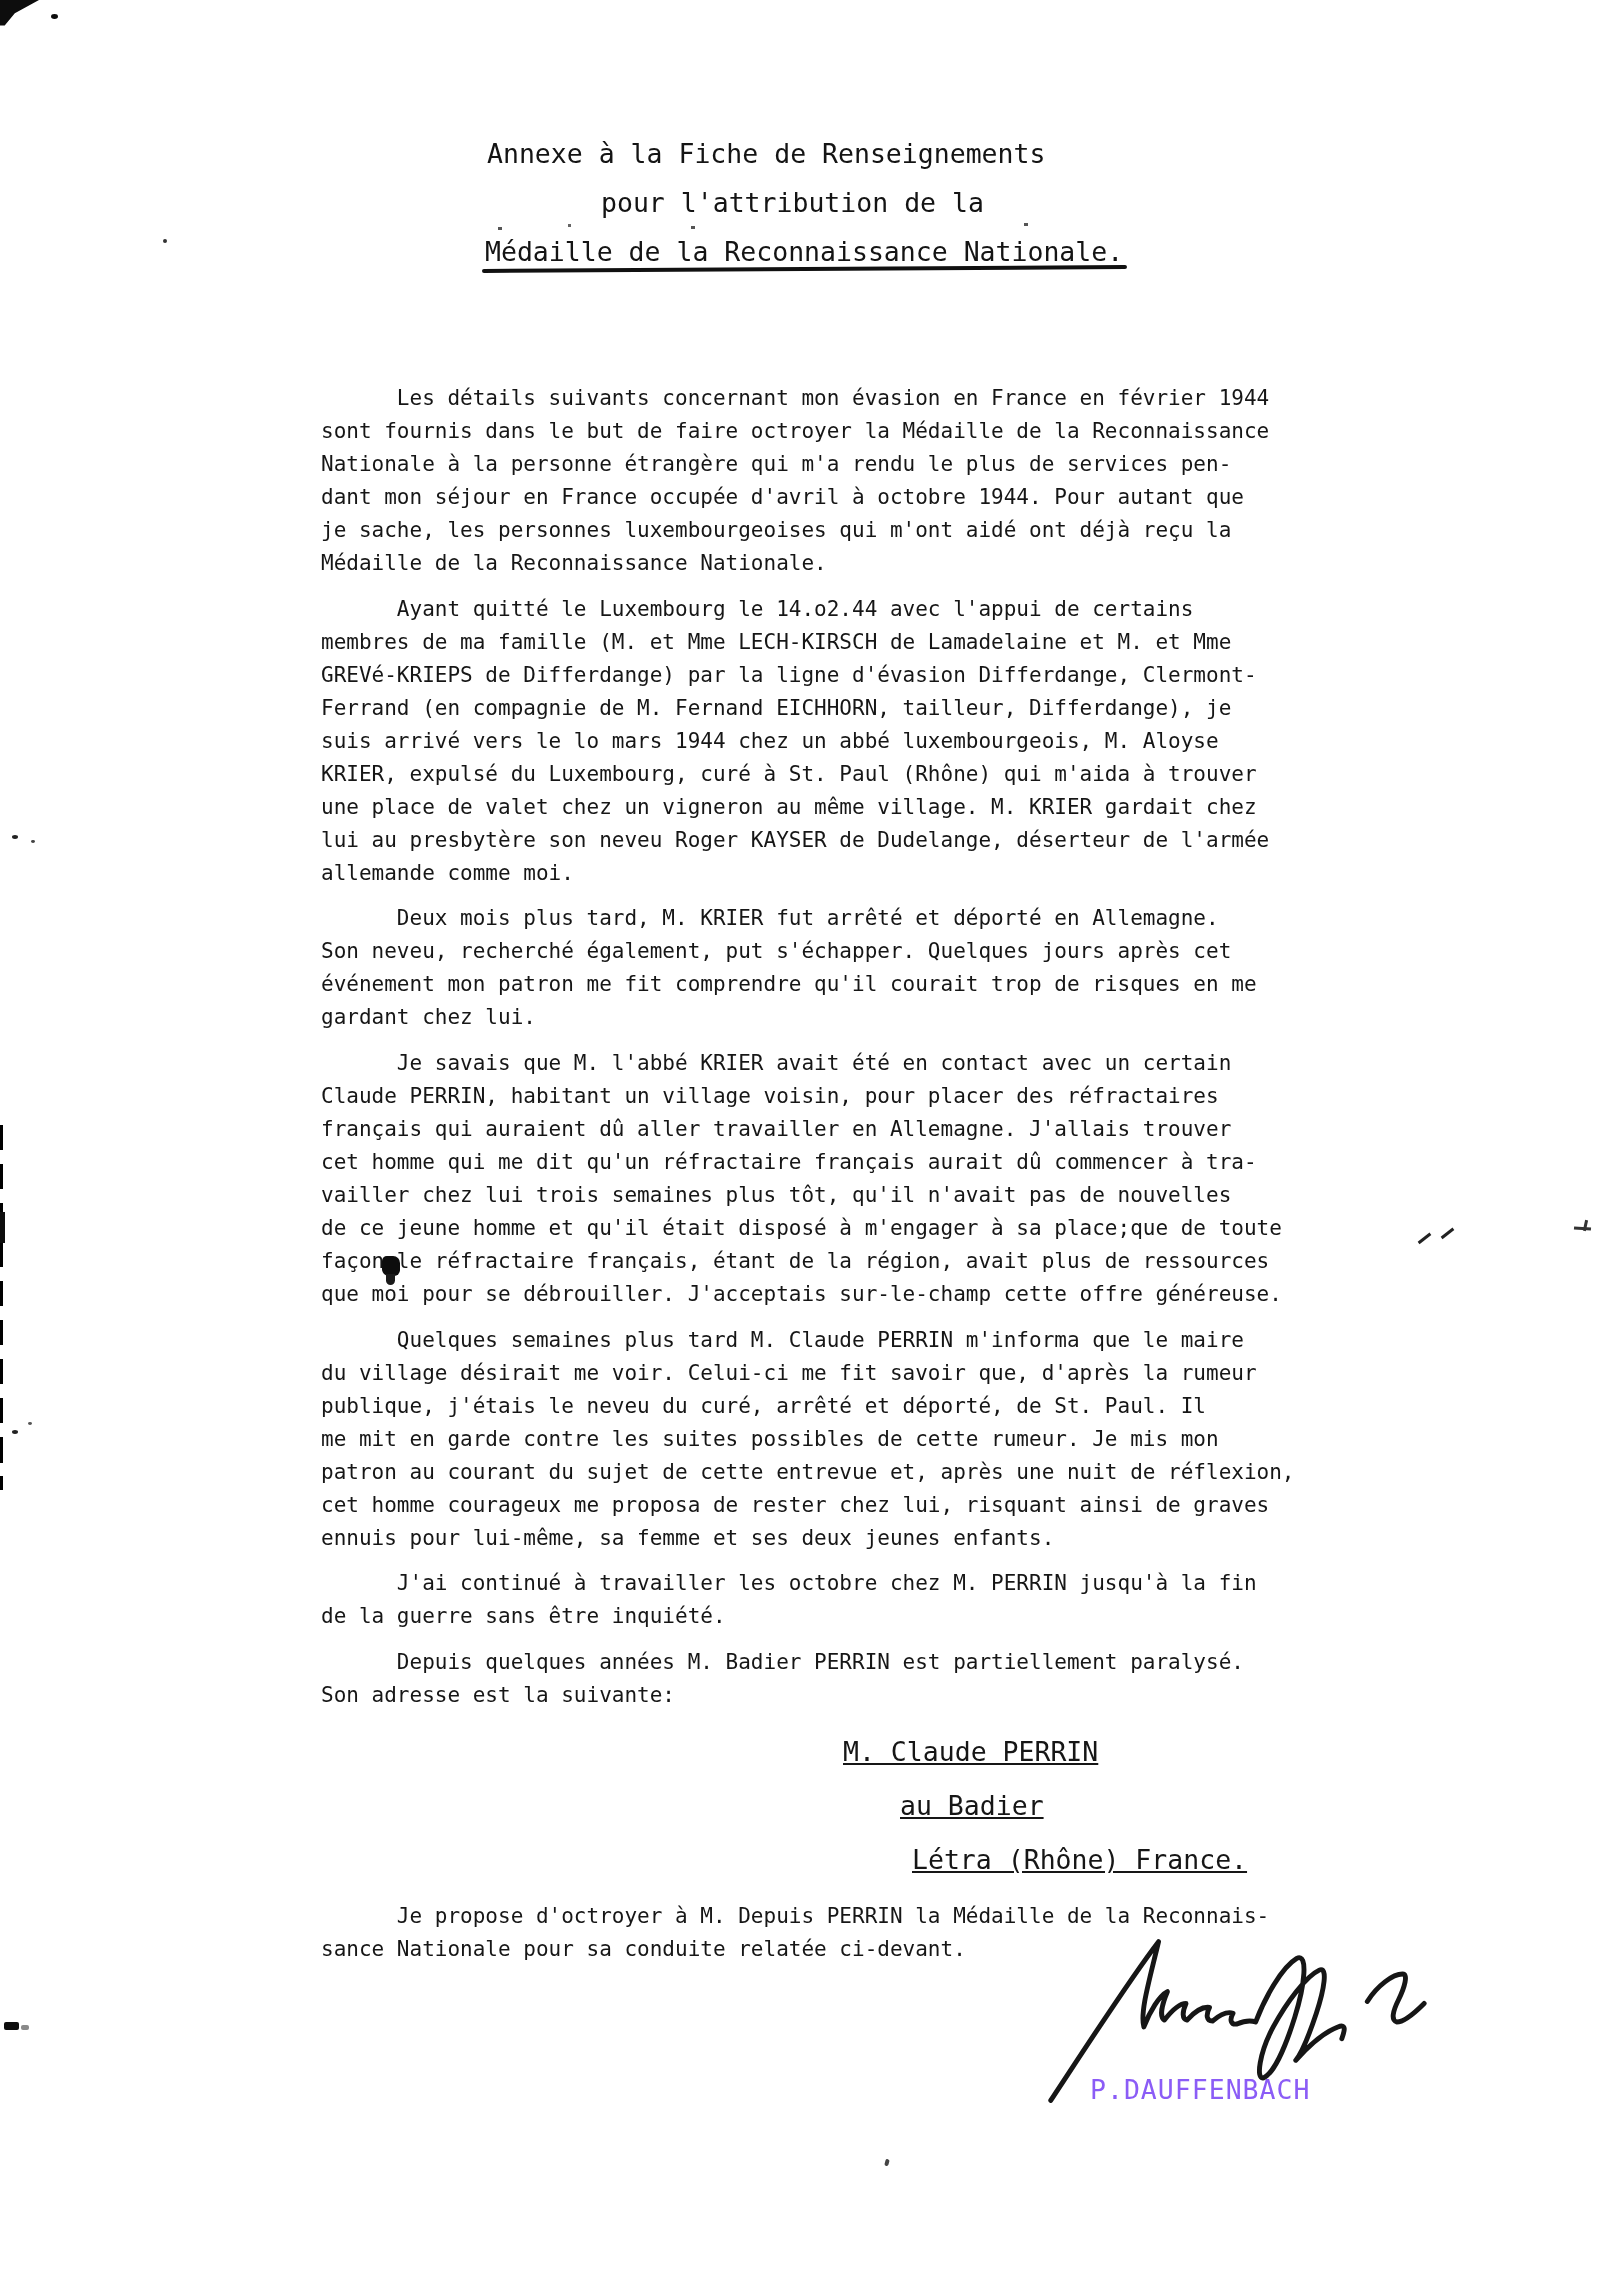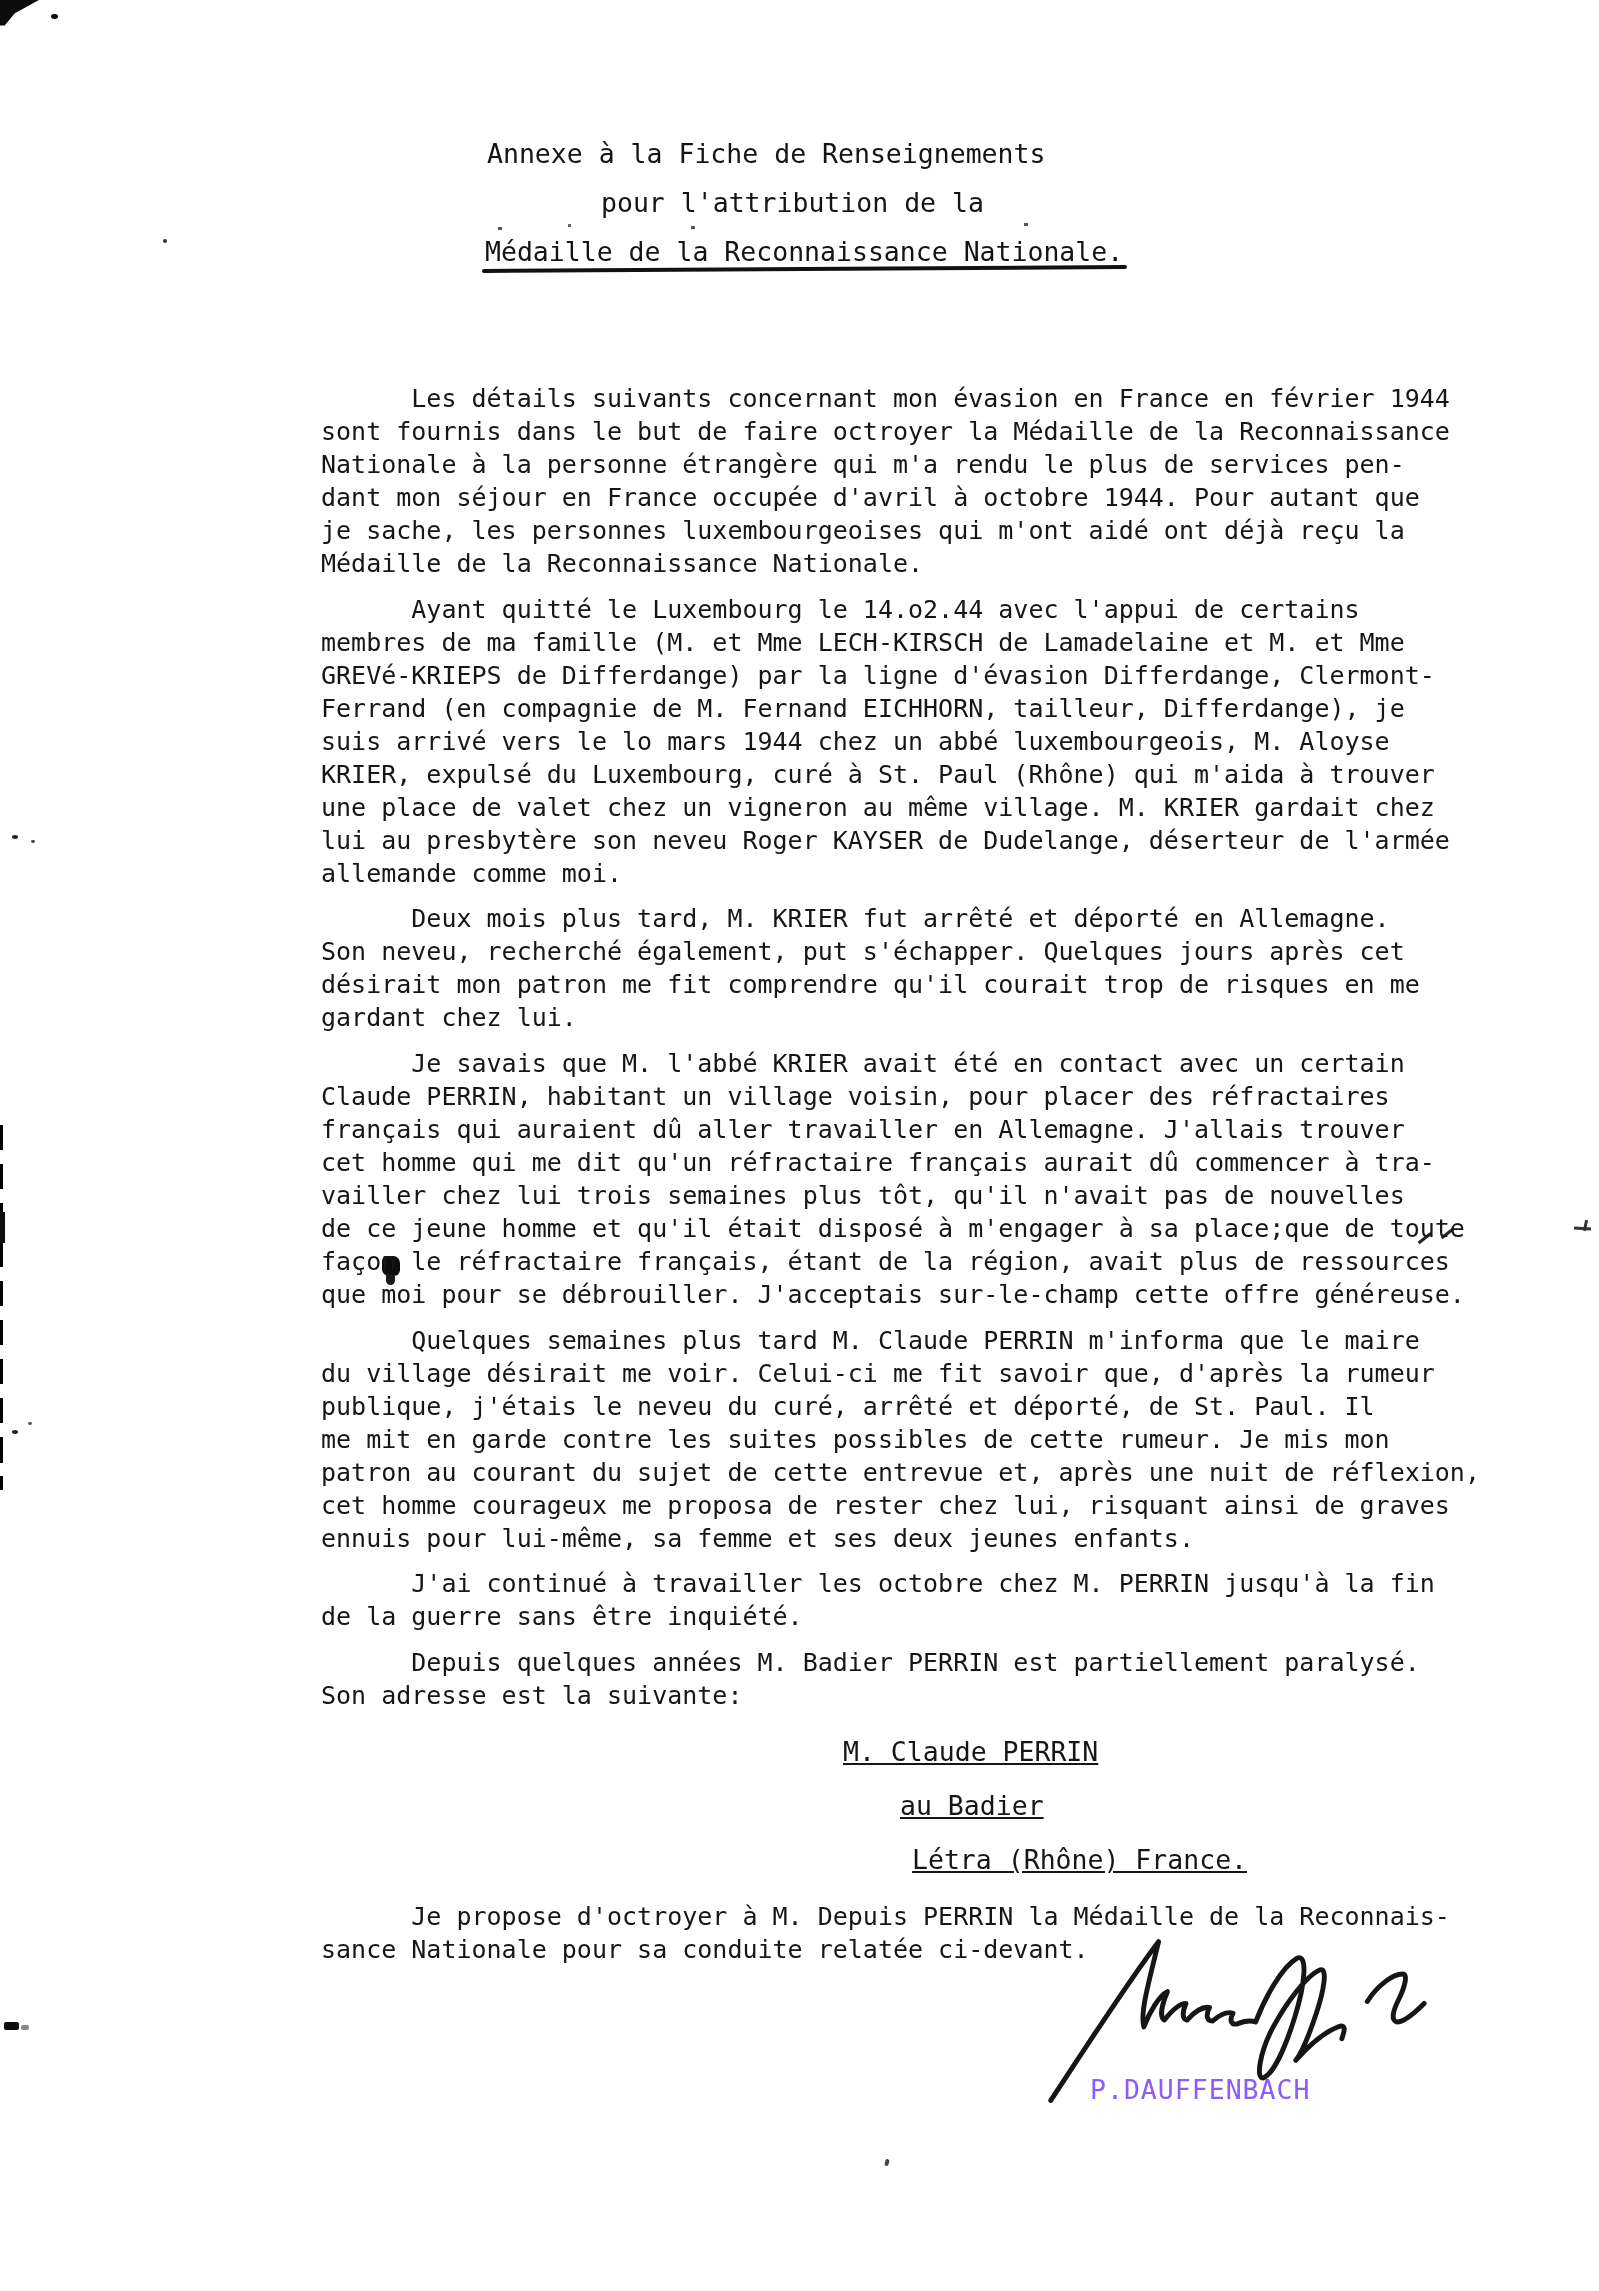--- a/index.html
+++ b/index.html
@@ -34,21 +34,21 @@
     border-radius: 2px;
     transform: rotate(-0.35deg);
   }
   
   .body-block {
     position: absolute;
     left: 321px; top: 382px;
     width: 1264px;
   }
   .para {
-    font-size: 25px;
+    font-size: 21px;
     line-height: 33px;
     white-space: pre;
     margin: 0 0 12.7px 0;
     color: #161616;
   }
   .address-block {
     margin: 0 0 12.7px 0;
     text-decoration: underline;
   }
   .addr-line {
@@ -158,21 +158,21 @@
 membres de ma famille (M. et Mme LECH-KIRSCH de Lamadelaine et M. et Mme
 GREVé-KRIEPS de Differdange) par la ligne d'évasion Differdange, Clermont-
 Ferrand (en compagnie de M. Fernand EICHHORN, tailleur, Differdange), je
 suis arrivé vers le lo mars 1944 chez un abbé luxembourgeois, M. Aloyse
 KRIER, expulsé du Luxembourg, curé à St. Paul (Rhône) qui m'aida à trouver
 une place de valet chez un vigneron au même village. M. KRIER gardait chez
 lui au presbytère son neveu Roger KAYSER de Dudelange, déserteur de l'armée
 allemande comme moi.</div>
     <div class="para">      Deux mois plus tard, M. KRIER fut arrêté et déporté en Allemagne.
 Son neveu, recherché également, put s'échapper. Quelques jours après cet
-désirait mon patron me fit comprendre qu'il courait trop de risques en me
+événement mon patron me fit comprendre qu'il courait trop de risques en me
 gardant chez lui.</div>
     <div class="para">      Je savais que M. l'abbé KRIER avait été en contact avec un certain
 Claude PERRIN, habitant un village voisin, pour placer des réfractaires
 français qui auraient dû aller travailler en Allemagne. J'allais trouver
 cet homme qui me dit qu'un réfractaire français aurait dû commencer à tra-
 vailler chez lui trois semaines plus tôt, qu'il n'avait pas de nouvelles
 de ce jeune homme et qu'il était disposé à m'engager à sa place;que de toute
 façon le réfractaire français, étant de la région, avait plus de ressources
 que moi pour se débrouiller. J'acceptais sur-le-champ cette offre généreuse.</div>
     <div class="para">      Quelques semaines plus tard M. Claude PERRIN m'informa que le maire

